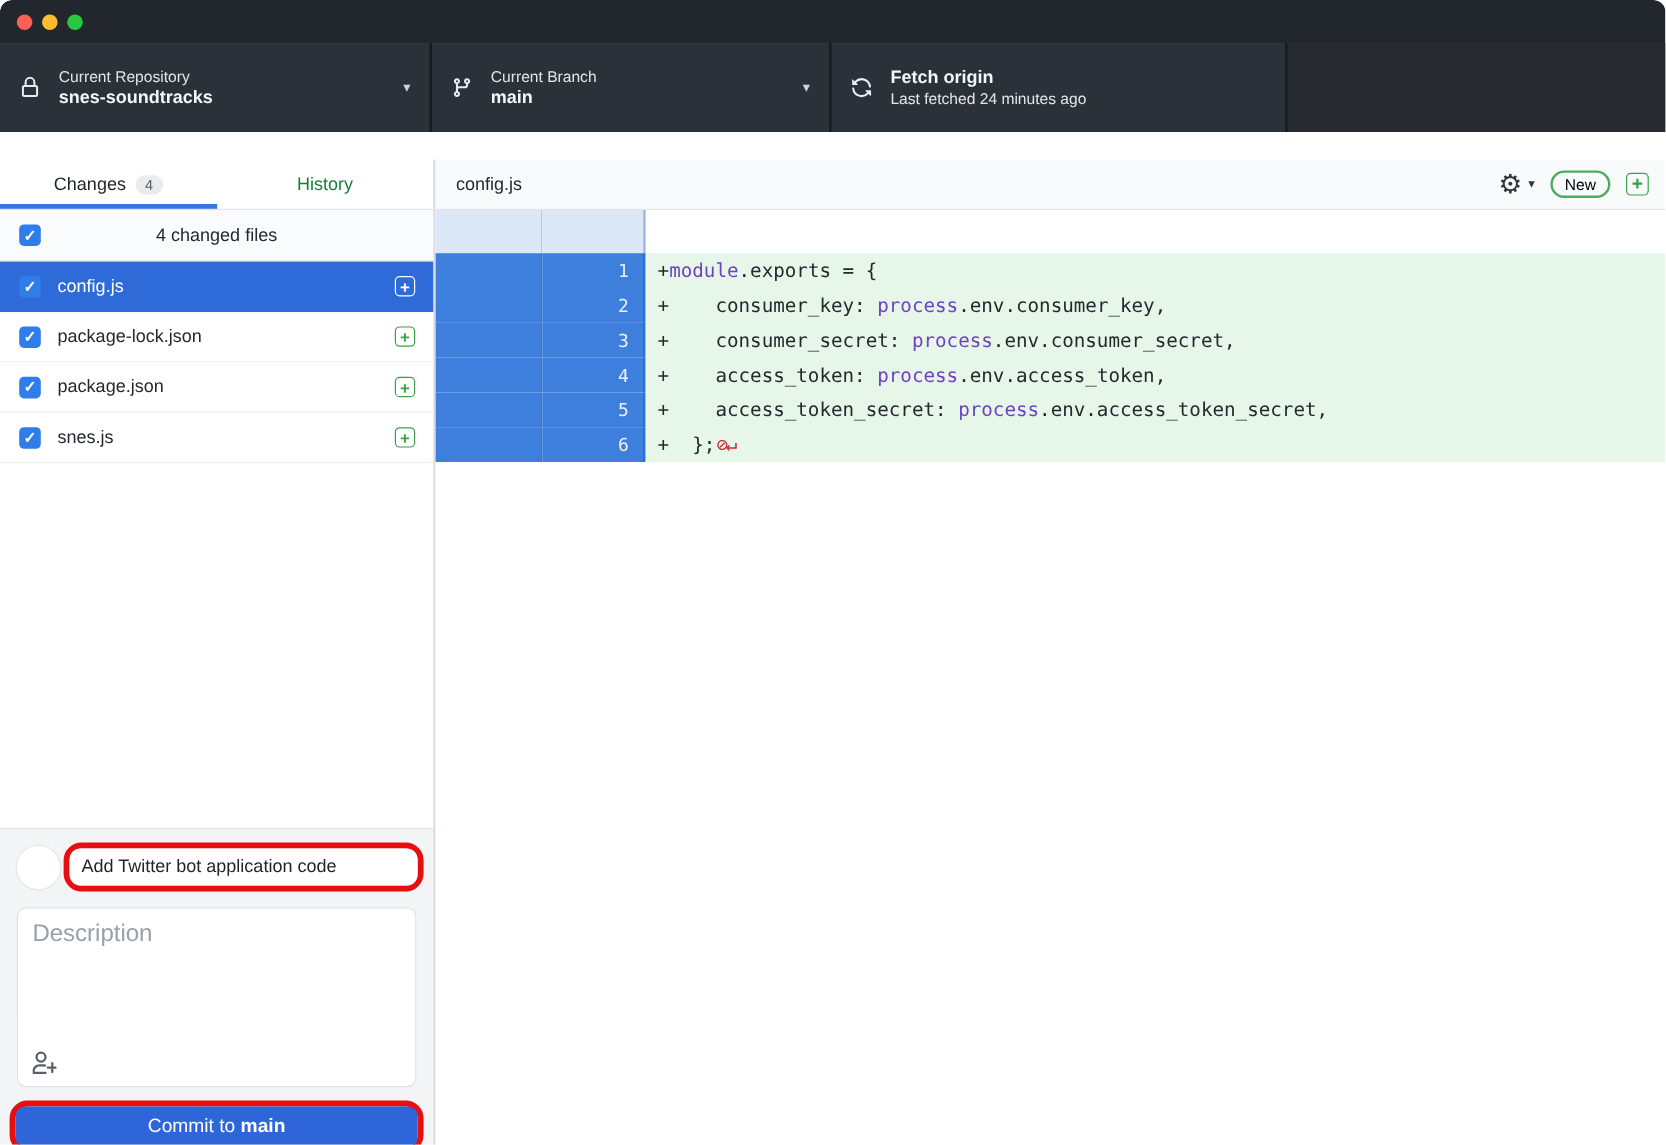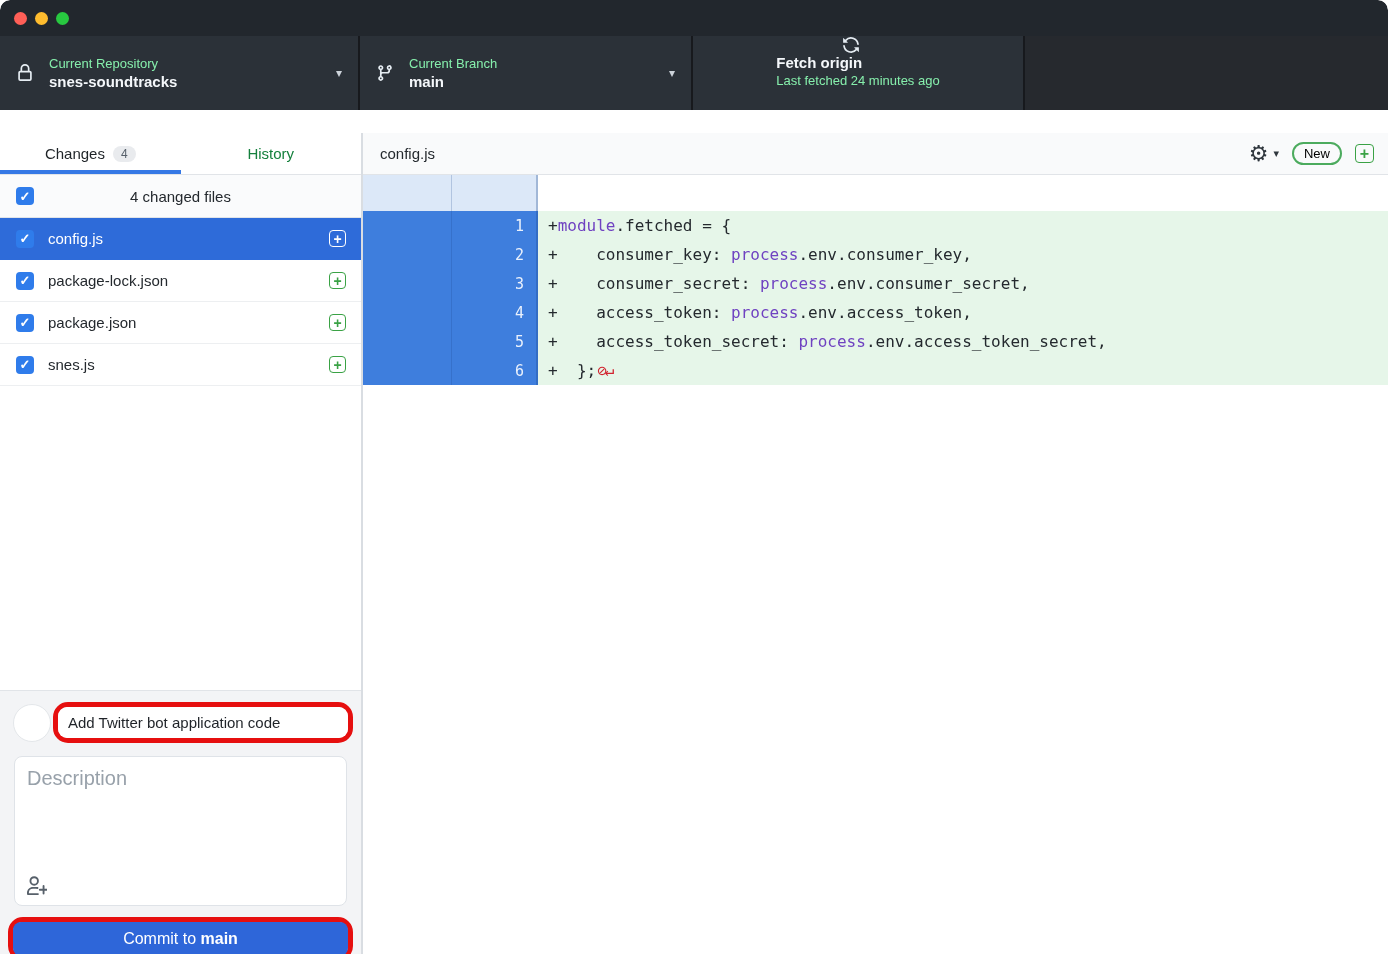--- a/index.html
+++ b/index.html
@@ -10,25 +10,25 @@
   
   .titlebar { height:36px; background:#22272d; border-radius:10px 10px 0 0; display:flex; align-items:center; padding-left:14px; gap:8px; }
   .tl { width:13px; height:13px; border-radius:50%; display:inline-block; }
   .tl.red { background:#ff5f57; } .tl.yellow { background:#febc2e; } .tl.green { background:#28c840; }
 
   
   .toolbar { height:74px; background:#23282d; display:flex; }
   .tb-section { display:flex; align-items:center; padding:0 16px; background:#2b3138; border-right:2px solid #17191d; cursor:pointer; }
   .tb-section.repo { width:360px; }
   .tb-section.branch { width:333px; }
-  .tb-section.fetch { width:332px;flex-direction:column; }
+  .tb-section.fetch { width:380px; }
   .tb-rest { flex:1; background:#26292e; }
   .tb-icon { width:18px; height:18px; margin-right:15px; flex:none; }
   .tb-text { display:flex; flex-direction:column; gap:2px; min-width:0; }
-  .tb-label { color:#86efac; font-size:13px; }
+  .tb-label { color:#e5e5e5; font-size:13px; }
   .tb-value { color:#f4f7fa; font-size:15px; font-weight:700; }
   .tb-caret { margin-left:auto; color:#cdd3da; font-size:12px; }
 
   
   .main { display:flex; height:844px;margin-top:23px; }
   .sidebar { width:363px; border-right:2px solid #d9dde2; display:flex; flex-direction:column; background:#fff; flex:none; }
   .diff-pane { flex:1; display:flex; flex-direction:column; background:#fff; min-width:0; }
 
   
   .tabs { height:42px; display:flex; border-bottom:1px solid #e1e4e8; flex:none; }
@@ -209,21 +209,21 @@
         </div>
       </div>
       <div class="diff-body" id="diff-body">
           <div class="diff-row hunk">
             <div class="g1"></div>
             <div class="g2"></div>
           </div>
           <div class="diff-row added">
             <div class="g1"></div>
             <div class="g2">1</div>
-            <div class="code"><span>+</span><span class="kw">module</span><span>.fetched = {</span></div>
+            <div class="code"><span>+</span><span class="kw">module</span><span>.exports = {</span></div>
           </div>
           <div class="diff-row added">
             <div class="g1"></div>
             <div class="g2">2</div>
             <div class="code"><span>+    consumer_key: </span><span class="kw">process</span><span>.env.consumer_key,</span></div>
           </div>
           <div class="diff-row added">
             <div class="g1"></div>
             <div class="g2">3</div>
             <div class="code"><span>+    consumer_secret: </span><span class="kw">process</span><span>.env.consumer_secret,</span></div>

